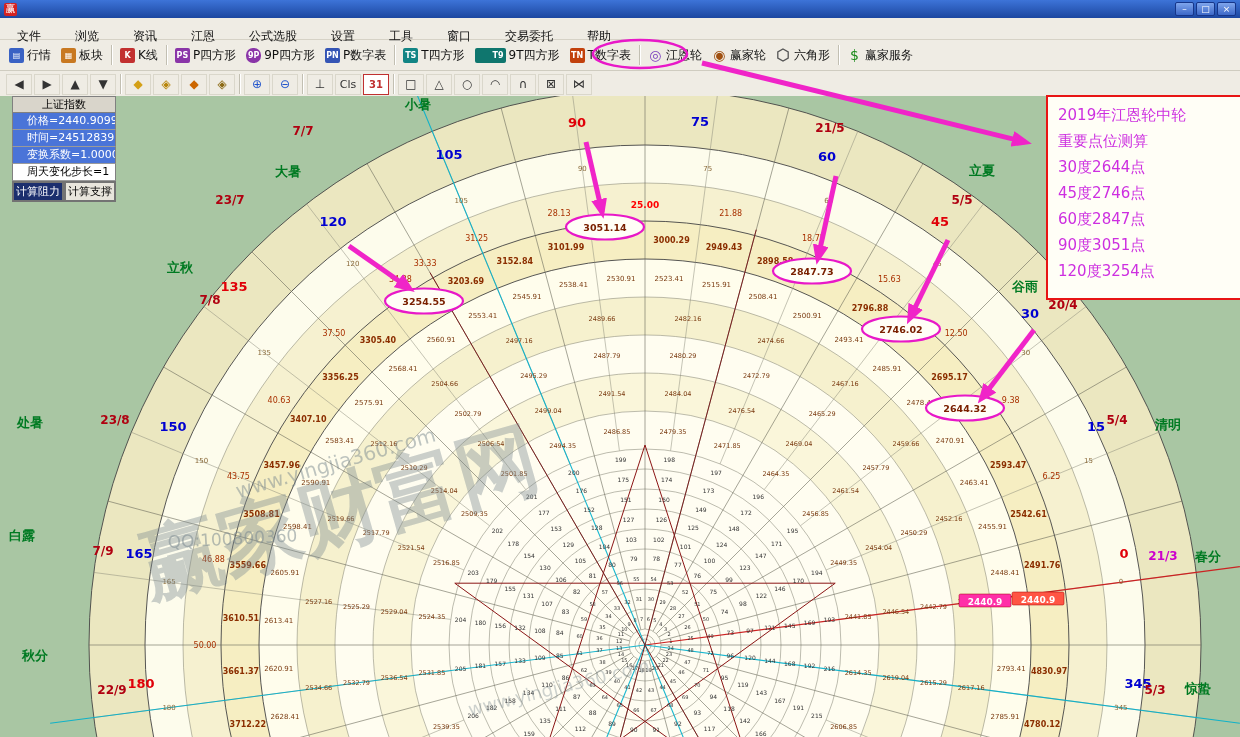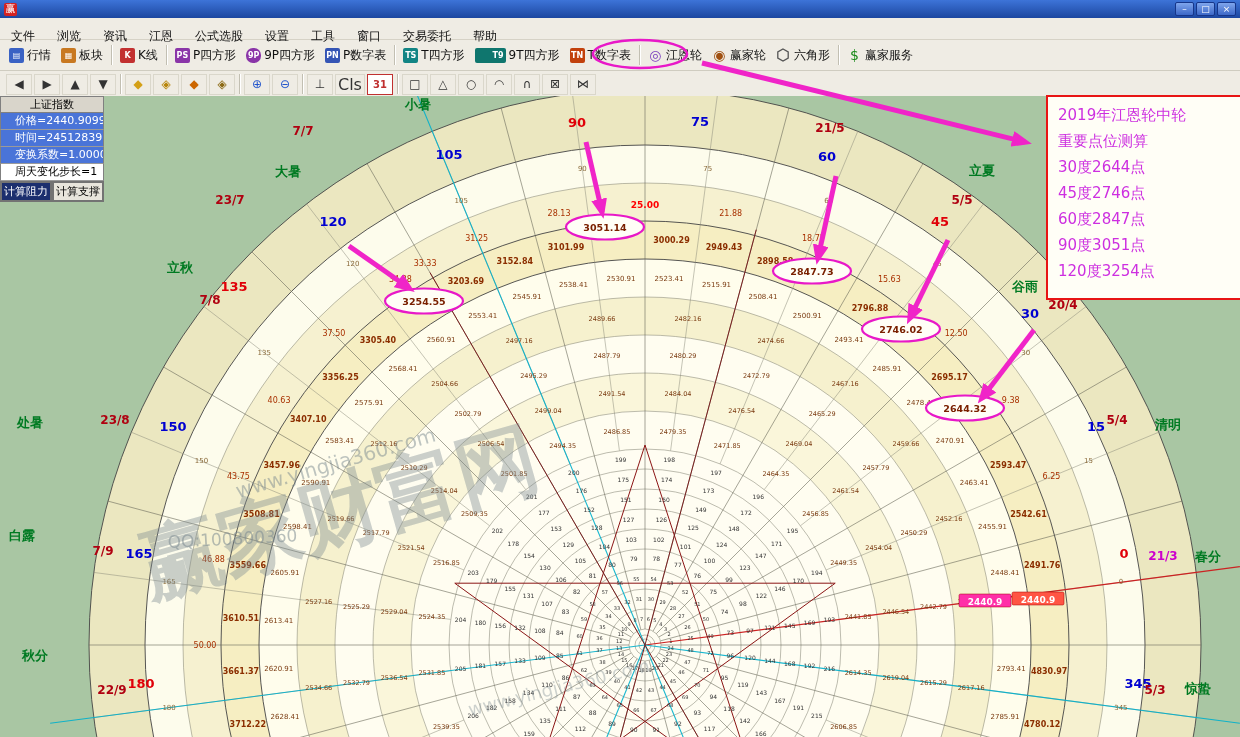--- a/index.html
+++ b/index.html
@@ -9,38 +9,38 @@
             display:flex;align-items:center;padding:0 4px;font-size:11px;gap:5px;}
   #title-logo{width:13px;height:13px;background:#d42222;color:#fff;font-size:10px;
               display:flex;align-items:center;justify-content:center;border-radius:2px;flex:none;}
   #title-text{white-space:nowrap;}
   #win-controls{margin-left:auto;display:flex;gap:2px;}
   #win-controls button{width:19px;height:14px;font-size:9px;line-height:1;
      background:linear-gradient(#7fa5ec,#3c68c8);color:#fff;border:1px solid #16368a;
      border-radius:2px;padding:0;font-family:inherit;}
   #menubar{height:21px;background:#efece4;border-bottom:1px solid #d6d2c6;
            display:flex;align-items:center;font-size:12px;color:#111;}
-  .menu-item{padding:2px 11px;cursor:default;margin-top:16px;}
+  .menu-item{padding:2px 17px;cursor:default;margin-top:16px;}
   #toolbar1{height:30px;background:#efece4;border-bottom:1px solid #cfccc0;
             display:flex;align-items:center;font-size:12px;padding:0 4px;color:#111;}
   .tb-item{display:flex;align-items:center;gap:3px;padding:2px 5px;white-space:nowrap;cursor:default;}
   .tb-icon{width:15px;height:15px;font-size:8px;font-weight:bold;display:flex;
            align-items:center;justify-content:center;color:#fff;border-radius:2px;flex:none;}
   .tb-icon.flat{background:none !important;font-size:14px;font-weight:normal;}
   .tb-sep{width:1px;height:20px;background:#c2bfb2;box-shadow:1px 0 0 #ffffff;margin:0 3px;flex:none;}
   #toolbar2{height:26px;background:#efece4;border-bottom:1px solid #98a096;
             display:flex;align-items:center;padding:0 5px;font-size:12px;color:#333;}
   .tb2-btn{min-width:20px;height:19px;margin:0 1px;display:flex;align-items:center;
            justify-content:center;padding:0 2px;border:1px solid #dad7cb;background:#efece4;
            font-size:12px;cursor:default;}
   .tb2-btn.cal{background:#fff;border:1px solid #c03030;color:#c03030;font-size:10px;font-weight:bold;}
-  .tb2-btn.small{font-size:16px;}
+  .tb2-btn.small{font-size:11px;}
   #chart{position:absolute;left:0;top:96px;width:1240px;height:641px;background:#a9c6a3;overflow:hidden;}
   #wheel-svg{position:absolute;left:0;top:0;}
-  #info-panel{position:absolute;left:0;top:0;width:104px;z-index:10;font-size:11px;}
+  #info-panel{position:absolute;left:12px;top:0;width:104px;z-index:10;font-size:11px;}
   .ip-header{background:#d9d5cb;border:1px solid #808080;text-align:center;height:15px;
              line-height:15px;color:#000;}
   .ip-row{height:16px;line-height:16px;padding-left:14px;background:#fff;color:#000;
           border-left:1px solid #808080;border-right:1px solid #808080;
           border-bottom:1px solid #9a9a9a;white-space:nowrap;overflow:hidden;}
   .ip-row.blue{background:#4a74d8;color:#fff;}
   .ip-buttons{display:flex;}
   .ip-btn{flex:1;height:17px;line-height:17px;text-align:center;border:2px solid #737373;
           background:#e8e5dc;color:#000;cursor:default;}
   .ip-btn.active{background:#1c2f6e;color:#fff;}

